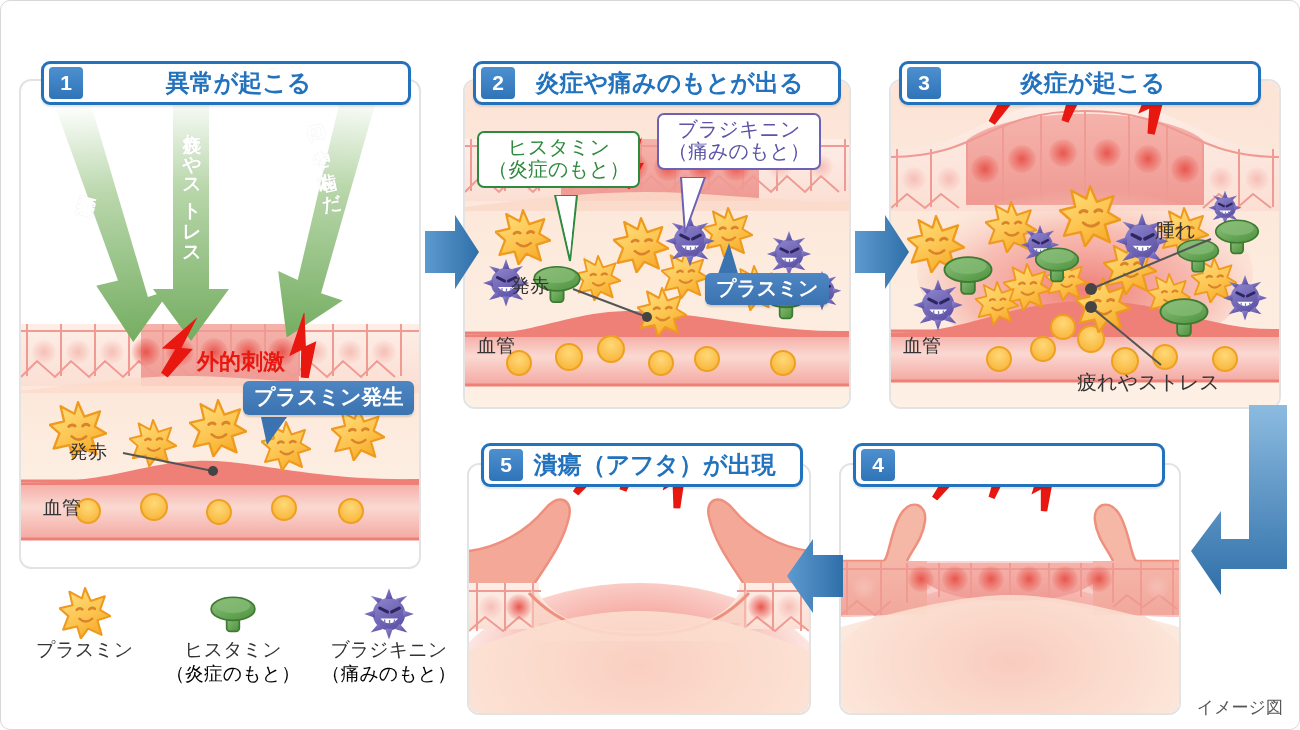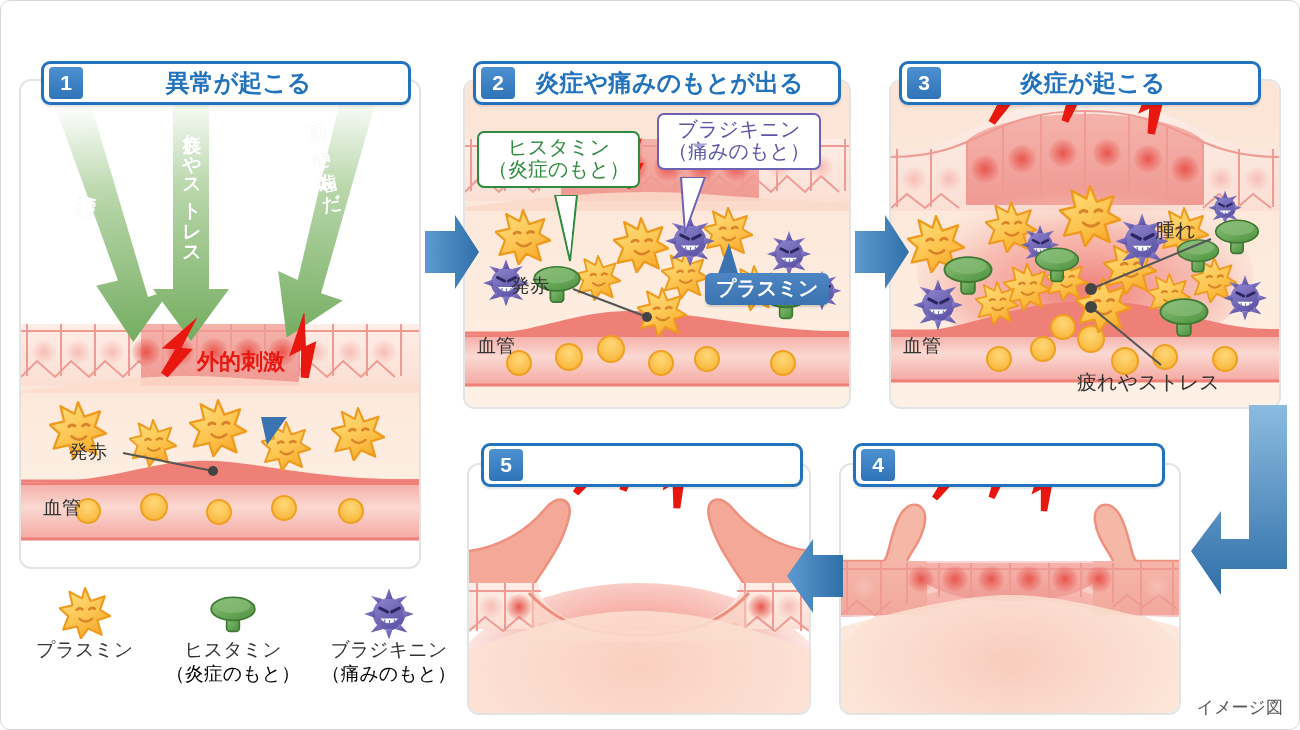--- a/index.html
+++ b/index.html
@@ -299,20 +299,21 @@
       
       <svg style="position:absolute; left:138px; top:232px; width:38px; height:66px; z-index:18;" viewBox="0 0 40 70">
         <use href="#symBolt" transform="rotate(195 20 35)"></use>
       </svg>
       <svg style="position:absolute; left:262px; top:232px; width:38px; height:66px; z-index:18;" viewBox="0 0 40 70">
         <use href="#symBolt" transform="rotate(165 20 35)"></use>
       </svg>
       <div class="shock-label" style="left:176px; top:242px;margin-top:24px;">外的刺激</div>
 
       
+      <div class="callout solid-blue" style="left:222px; top:300px; font-size:21px;">プラスミン発生</div>
       <svg style="position:absolute; left:240px; top:336px; width:36px; height:30px; z-index:24;" viewBox="0 0 36 30">
         <path d="M0 0 L26 0 L6 28 Z" fill="#3b72b0"></path>
       </svg>
 
       
       <div class="leader-label" style="left:48px; top:358px;">発赤</div>
       <div class="leader-label" style="left:22px; top:414px;">血管</div>
     </div>
   </div>
 
@@ -631,17 +632,18 @@
 
         <use href="#symBolt" x="0" y="0" width="32" height="56" transform="translate(126,36) rotate(198)"></use>
         <use href="#symBolt" x="0" y="0" width="34" height="62" transform="translate(176,28) rotate(180)"></use>
         <use href="#symBolt" x="0" y="0" width="32" height="56" transform="translate(228,38) rotate(162)"></use>
       </svg>
     </div>
   </div>
 
   <div class="step-head" style="left:480px; top:442px; width:322px;">
     <div class="step-badge">5</div>
+    <div class="step-title">潰瘍（アフタ）が出現</div>
   </div>
 
   <div class="img-note">イメージ図</div>
 
 </div>
 
 </body></html>

